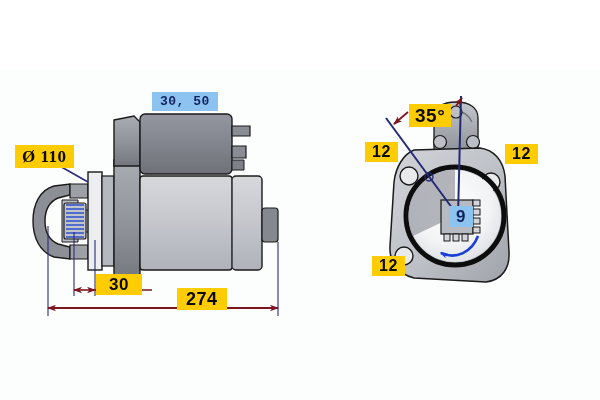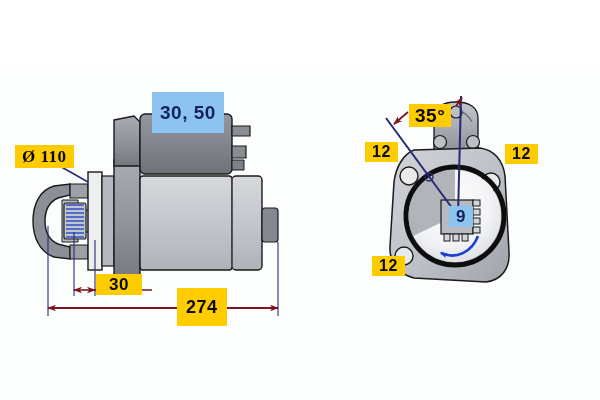--- a/index.html
+++ b/index.html
@@ -46,38 +46,39 @@
     color: #13225e;
   }
   .chip-dim {
     background: #FFCC00;
     color: #0a0a0a;
     font-size: 17px;
     padding: 2px 6px;
   }
   #lbl-3050 {
     left: 152px; top: 92px;
-    font-size: 19px;
-    padding: 11px 8px;
+    font-size: 13px;
+    padding: 3px 8px;
+    font-family: Liberation Mono, monospace;
   }
   #lbl-d110 {
     left: 15px; top: 145px;
     font-size: 17px;
     padding: 3px 7px;
     font-family: Liberation Serif, serif;
   }
   #lbl-30 {
     left: 96px; top: 274px;
     font-size: 17px;
     padding: 2px 13px;
   }
   #lbl-274 {
     left: 177px; top: 288px;
     font-size: 18px;
-    padding: 10px 9px;
+    padding: 2px 9px;
   }
   #lbl-35 {
     left: 409px; top: 104px;
     font-size: 19px;
     padding: 2px 6px;
   }
   #lbl-12-left {
     left: 365px; top: 142px;
     font-size: 16px;
     padding: 2px 7px;

